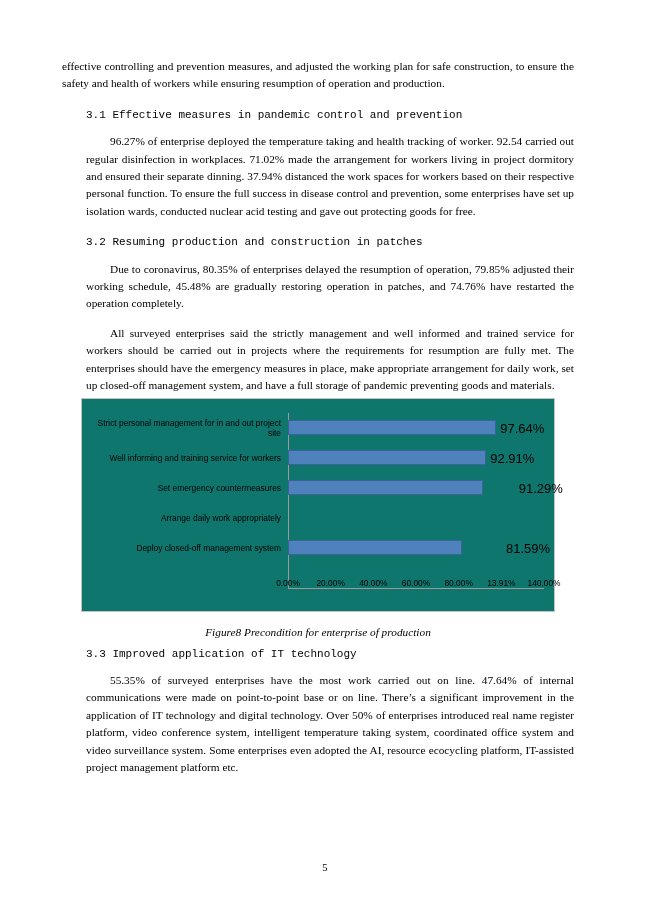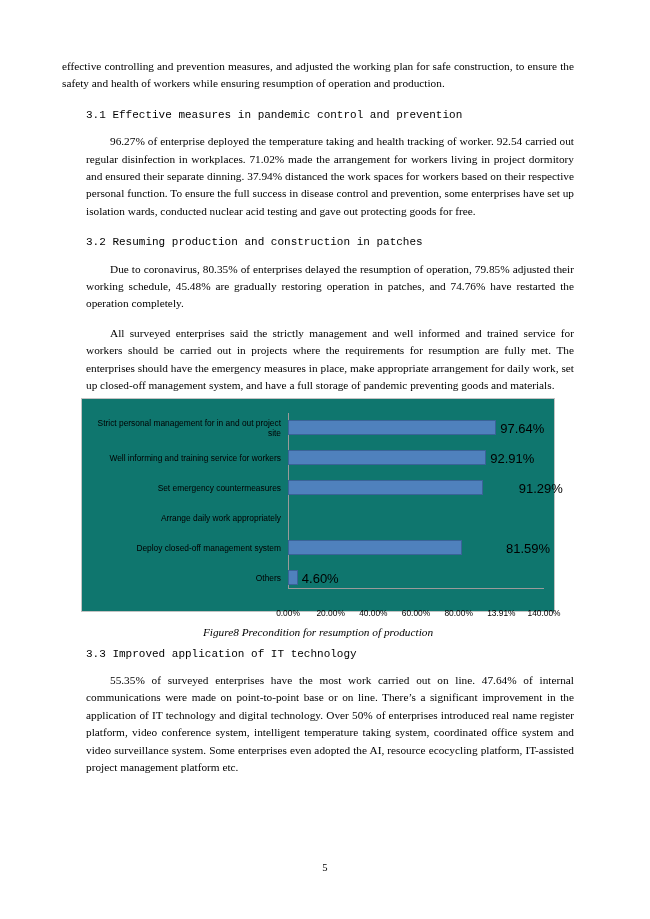--- a/index.html
+++ b/index.html
@@ -184,43 +184,36 @@
             </div>
           </div>
           <div class="row">
             <div class="row-label">Arrange daily work appropriately</div>
           </div>
           <div class="row">
             <div class="row-label">Deploy closed-off management system</div>
             <div class="row-plot">
               <div class="bar" style="width: 67.9917%; background: rgb(79, 129, 189);"></div>
               <div class="bar-value" style="left: calc(67.9917% + 4px); padding-left: 40px;">81.59%</div>
-            </div>
-          </div>
-          <div class="row">
-            <div class="row-label">Others</div>
-            <div class="row-plot">
-              <div class="bar" style="width: 3.83333%; background: rgb(79, 129, 189);"></div>
-              <div class="bar-value" style="left: calc(3.83333% + 4px);">4.60%</div>
             </div>
           </div>
         </div>
       <div class="xaxis" id="chart-xaxis">
           <span class="xtick" style="left: 0%;">0.00%</span>
           <span class="xtick" style="left: 16.6667%;">20.00%</span>
           <span class="xtick" style="left: 33.3333%;">40.00%</span>
           <span class="xtick" style="left: 50%; text-align: right;">60.00%</span>
           <span class="xtick" style="left: 66.6667%;">80.00%</span>
           <span class="xtick" style="left: 83.3333%;">13.91%</span>
           <span class="xtick" style="left: 100%;">140.00%</span>
         </div>
     </div>
   </div>
 
-  <p class="figure-caption">Figure8   Precondition for resumption of production</p>
+  <p class="figure-caption">Figure8   Precondition for enterprise of production</p>
 
   <p class="heading">3.3 Improved application of IT technology</p>
 
   <div class="gap-sm"></div>
   <p class="para indent">55.35% of surveyed enterprises have the most work carried out on line. 47.64% of internal communications were made on point-to-point base or on line. There’s a significant improvement in the application of IT technology and digital technology. Over 50% of enterprises introduced real name register platform, video conference system, intelligent temperature taking system, coordinated office system and video surveillance system. Some enterprises even adopted the AI, resource ecocycling platform, IT-assisted project management platform etc.</p>
 
 </div>
 
 <div class="page-number">5</div>
 

